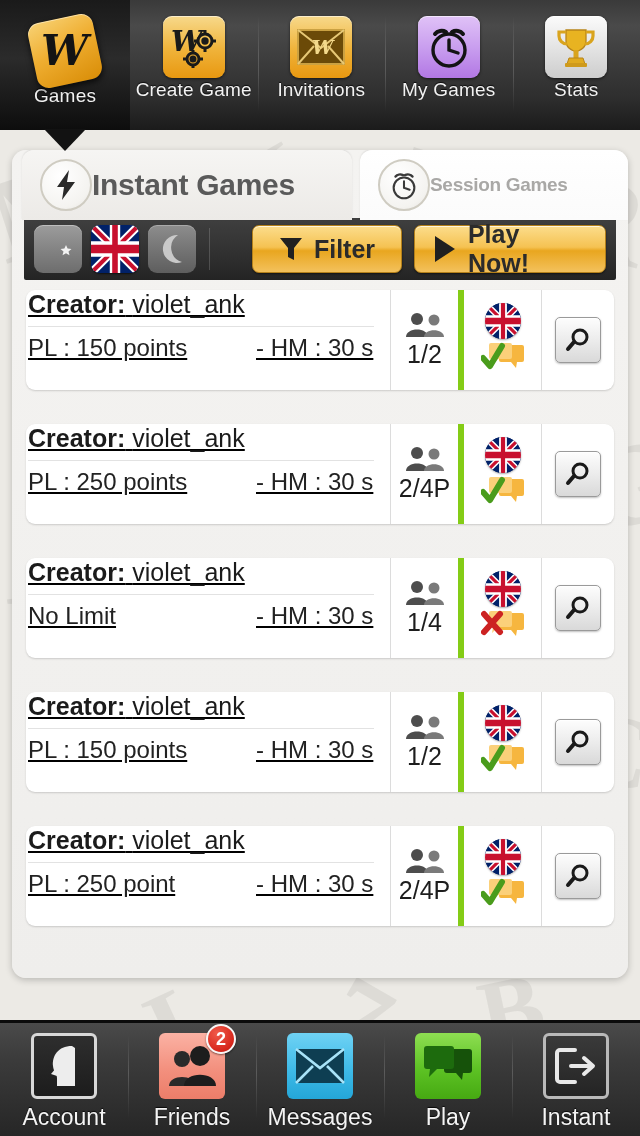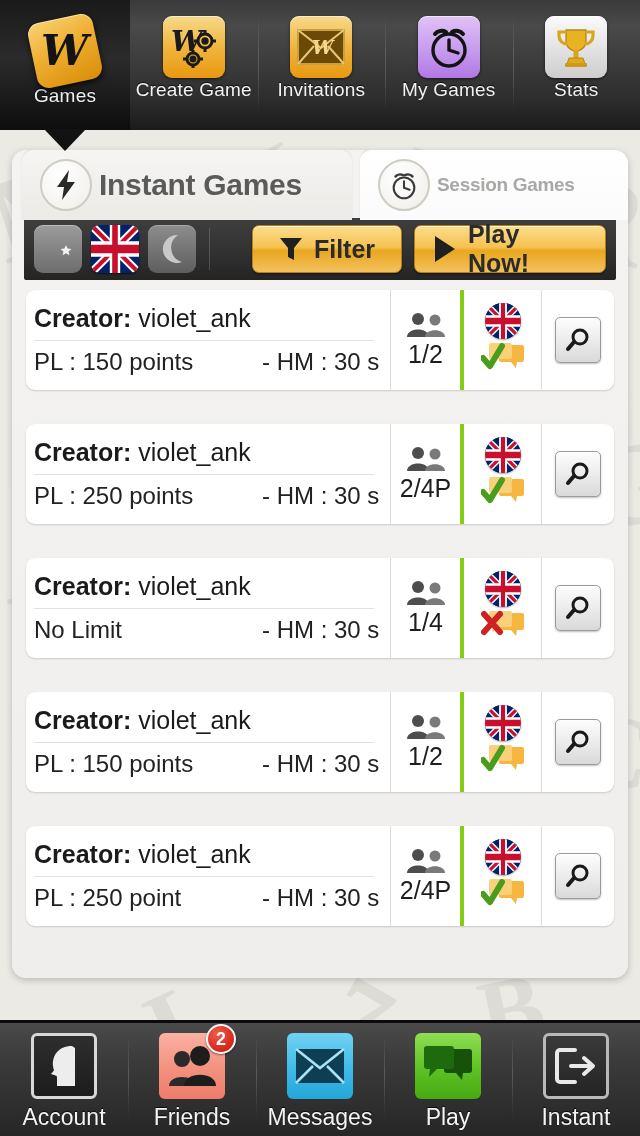--- a/index.html
+++ b/index.html
@@ -155,21 +155,21 @@
     z-index: 1;
   }
   .tab-circle {
     width: 52px; height: 52px; border-radius: 50%;
     background: radial-gradient(circle at 38% 32%, #ffffff 0%, #f4f3f0 70%, #e6e4df 100%);
     border: 2px solid #cfccc2;
     display: flex; align-items: center; justify-content: center;
     flex: 0 0 auto;
   }
   .tab-text {
-    margin-left: 7px;
+    margin-left: 0;
     font-size: 30px; font-weight: bold;
     letter-spacing: -0.3px;
   }
   .tab-active .tab-text { color: #5a5a5a; }
   .tab-inactive .tab-text { color: #a9a8a6; font-size: 19px; }
 
   
   #toolbar {
     position: relative;
     margin: 0 12px;
@@ -231,23 +231,23 @@
     border-radius: 9px;
     box-shadow: 0 1px 2px rgba(0,0,0,.16);
     display: flex;
     align-items: stretch;
     margin-bottom: 34px;
     overflow: hidden;
   }
   .row-main {
     flex: 1;
     display: flex; flex-direction: column;
-    justify-content: center;
-    padding: 0 16px 0 8px;
+    padding: 0 16px 0 2px;
     min-width: 0;
+    text-decoration: underline;
   }
   .row-line1 {
     font-size: 25px; color: #1b1b1b;
     padding-bottom: 7px;
     border-bottom: 1px solid #e2e2e2;
     white-space: nowrap;
   }
   .row-line1 b { font-weight: bold; }
   .row-line1 span.creator-name { font-weight: normal; }
   .row-line2 {
@@ -255,21 +255,21 @@
     font-size: 24px; color: #222;
     padding-top: 7px;
     white-space: nowrap;
   }
   .r2-left { min-width: 228px; }
   .r2-right { }
 
   .row-mid {
     width: 74px;
     border-left: 1px solid #dcdcdc;
-    border-right: 4px solid #84cc16;
+    border-right: 6px solid #84cc16;
     display: flex; flex-direction: column;
     align-items: center; justify-content: center;
     gap: 2px;
     flex: 0 0 auto;
   }
   .row-count { font-size: 25px; color: #1d1d1d; }
   .row-flagcol {
     width: 78px;
     border-right: 1px solid #dcdcdc;
     display: flex; flex-direction: column;

